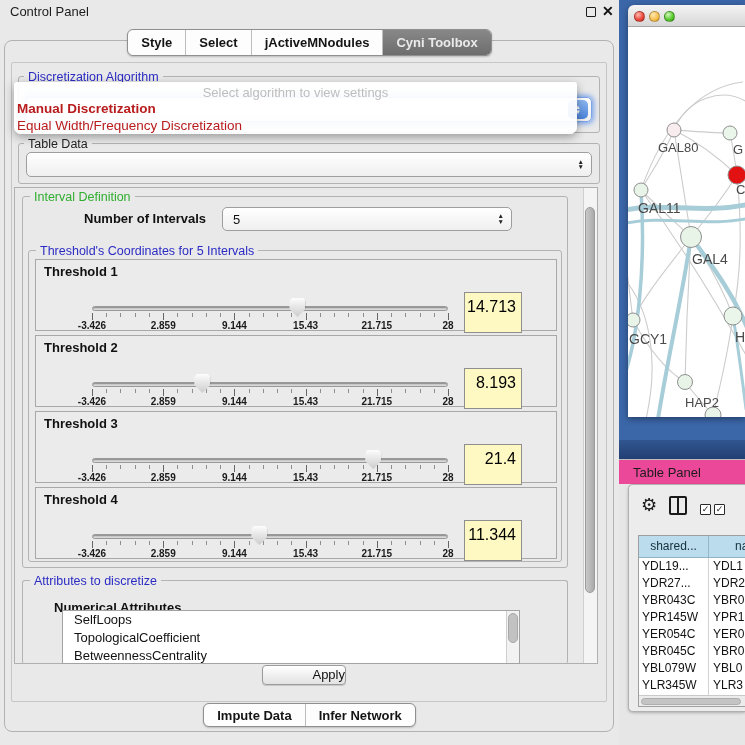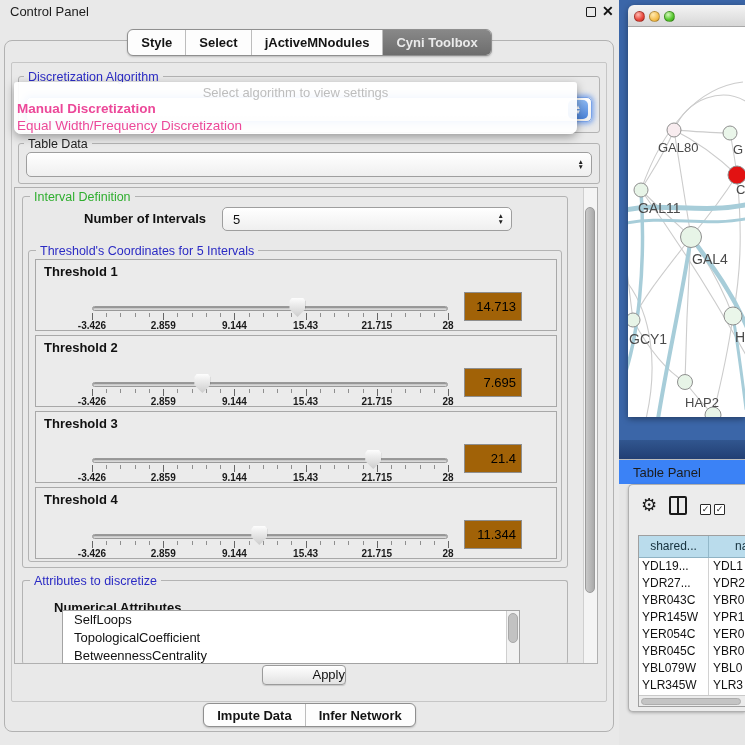--- a/index.html
+++ b/index.html
@@ -33,37 +33,37 @@
   .combo { position:absolute; background:linear-gradient(#ffffff,#efefef); border:1px solid #9e9e9e; border-radius:5px; font-size:13px; color:#111; display:flex; align-items:center; padding:0 22px 0 10px; }
   .spin { position:absolute; right:7px; top:50%; transform:translateY(-50%); display:flex; flex-direction:column; line-height:.85; font-size:6.5px; color:#222; text-align:center; }
 
   
   #algo-combo { left:26px; top:97px; width:566px; height:25px; border:1.5px solid #7aa3e8; box-shadow:0 0 5px 2px rgba(100,150,235,.8); }
   #algo-combo .capsule { position:absolute; right:3px; top:2px; width:20px; height:19px; border-radius:5px; background:linear-gradient(#8cb8f2,#4a82d8); display:flex; flex-direction:column; align-items:center; justify-content:center; line-height:.8; font-size:6px; color:#fff; }
 
   
   #algo-popup { position:absolute; left:14px; top:82px; width:563px; height:52px; background:rgba(255,255,255,.93); border-radius:3px 3px 7px 7px; box-shadow:0 3px 10px rgba(0,0,0,.35); z-index:9; }
   #popup-hint { position:absolute; left:0; right:0; top:3px; text-align:center; font-size:13px; color:#bdbdbd; }
-  .popup-item { position:absolute; left:3px; font-size:13.5px; color:#ec4899; white-space:nowrap; }
+  .popup-item { position:absolute; left:3px; font-size:13.5px; color:#b91c1c; white-space:nowrap; }
 
   
   #scrollpane { position:absolute; left:14px; top:187px; width:584px; height:477px; border:1px solid #b0b0b0; background:#e9e9e9; }
   #v-scrollbar { position:absolute; left:583px; top:188px; width:14px; height:475px; background:#f4f4f4; border-left:1px solid #cfcfcf; }
   #v-thumb { position:absolute; left:585px; top:207px; width:10px; height:386px; border-radius:5px; background:linear-gradient(90deg,#c9c9c9,#aaaaaa); border:1px solid #9b9b9b; }
 
   .bold-label { position:absolute; font-size:13px; font-weight:bold; color:#111; white-space:nowrap; }
 
   
   .thr-box { position:absolute; left:6px; width:522px; height:72px; background:#ebebeb; border:1px solid #a8a8a8; }
   .thr-label { position:absolute; left:8px; top:4px; font-size:13px; font-weight:bold; color:#111; }
   .thr-track { position:absolute; left:56px; top:46px; width:356px; height:5px; border-radius:3px; background:linear-gradient(#bdbdbd,#dedede); border:1px solid #999; box-shadow:inset 0 1px 1px rgba(0,0,0,.25); }
   .thr-handle { position:absolute; top:38px; width:16px; height:19px; background:linear-gradient(#fdfdfd,#cccccc); clip-path:polygon(14% 0,86% 0,100% 16%,100% 58%,50% 100%,0 58%,0 16%); filter:drop-shadow(0 0 1px rgba(0,0,0,.6)); }
   .tick { position:absolute; top:53px; width:1px; background:#808080; }
   .tick-label { position:absolute; top:60px; font-size:10px; font-weight:600; color:#1a1a1a; transform:translateX(-50%); white-space:nowrap; }
-  .thr-value { position:absolute; left:428px; top:32px; width:58px; height:29px; background:#a16207; border:1px solid #8e8e8e; font-size:13px; color:#000; text-align:right; line-height:27px; padding-right:5px; }
+  .thr-value { position:absolute; left:428px; top:32px; width:58px; height:41px; background:#fef9c3; border:1px solid #8e8e8e; font-size:16px; color:#000; text-align:right; line-height:27px; padding-right:5px; }
 
   
   #attr-listbox { position:absolute; left:62px; top:610px; width:458px; height:54px; background:#fff; border:1px solid #a3a3a3; overflow:hidden; }
   .attr-item { height:18px; line-height:18px; font-size:13px; color:#111; padding-left:11px; white-space:nowrap; }
   #attr-sb { position:absolute; right:0; top:0; width:13px; height:52px; background:#f2f2f2; border-left:1px solid #cfcfcf; }
   #attr-thumb { position:absolute; right:1px; top:2px; width:10px; height:30px; border-radius:5px; background:#c2c2c2; border:1px solid #a8a8a8; }
 
   #apply-btn { position:absolute; left:262px; top:665px; width:84px; height:20px; border:1px solid #9b9b9b; border-radius:4px; background:linear-gradient(#ffffff,#e2e2e2); font-size:13px; color:#111; text-align:right; line-height:18px; box-shadow:0 1px 1px rgba(0,0,0,.15); }
 
   
@@ -71,21 +71,21 @@
   #desktop-dark { position:absolute; left:619px; top:440px; width:126px; height:19px; background:linear-gradient(#31568f,#223f74); }
   #net-window { position:absolute; left:628px; top:5px; width:117px; height:412px; border-radius:6px 0 0 0; overflow:hidden; box-shadow:0 2px 6px rgba(0,0,0,.4); }
   #net-titlebar { position:absolute; left:0; top:0; width:100%; height:22px; background:linear-gradient(#f4f4f4,#d7d7d7); border-bottom:1px solid #a8a8a8; }
   .tl { position:absolute; top:5.5px; width:11px; height:11px; border-radius:50%; border:1px solid rgba(0,0,0,.25); }
   .tl.red { left:6px; background:radial-gradient(circle at 35% 30%,#ffb9b0,#e8463a 60%,#bf3227); }
   .tl.yellow { left:21px; background:radial-gradient(circle at 35% 30%,#ffe9b0,#f5bf4f 60%,#dd9f2e); }
   .tl.green { left:36px; background:radial-gradient(circle at 35% 30%,#d2f7b8,#53c62b 60%,#3f9e1f); }
   #net-canvas { position:absolute; left:0; top:22px; width:117px; height:390px; background:#fff; }
   #net-canvas svg { display:block; }
 
-  #tp-strip { position:absolute; left:619px; top:459px; width:126px; height:25px; background:#3b82f6; border-top:1px solid #bdbdbd; }
+  #tp-strip { position:absolute; left:619px; top:459px; width:126px; height:25px; background:#ec4899; border-top:1px solid #bdbdbd; }
   #tp-strip .t { position:absolute; left:14px; top:5px; font-size:13px; color:#1c1c1c; }
   #table-window { position:absolute; left:628px; top:484px; width:117px; height:228px; background:#ececec; border:1px solid #b0b0b0; border-right:none; border-radius:5px 0 0 5px; box-shadow:0 1px 3px rgba(0,0,0,.25); }
 
   .tb-icon { position:absolute; color:#1a1a1a; }
   #gear-icon { left:12px; top:9px; font-size:18px; font-family:"DejaVu Sans",sans-serif; }
   #cols-icon { left:40px; top:11px; width:18px; height:19px; border:2px solid #1a1a1a; border-radius:2px; }
   #cols-icon::after { content:""; position:absolute; left:6px; top:0; width:2px; height:15px; background:#1a1a1a; }
   .chk { position:absolute; top:19px; width:11px; height:11px; border:1.5px solid #2a2a2a; border-radius:1px; font-size:9px; line-height:8px; text-align:center; color:#1a1a1a; background:#fff; }
 
   #tp-table { position:absolute; left:9px; top:50px; width:108px; height:172px; background:#fff; border:1px solid #9f9f9f; border-right:none; overflow:hidden; }
@@ -234,21 +234,21 @@
         <div class="tick" style="left: 383.52px; height: 4px; background: rgb(142, 142, 142);"></div>
         <div class="tick" style="left: 397.76px; height: 4px; background: rgb(142, 142, 142);"></div>
         <div class="tick" style="left: 412px; height: 7px; background: rgb(102, 102, 102);"></div>
         <div class="tick-label" style="left: 56px;">-3.426</div>
         <div class="tick-label" style="left: 127.2px;">2.859</div>
         <div class="tick-label" style="left: 198.4px;">9.144</div>
         <div class="tick-label" style="left: 269.6px;">15.43</div>
         <div class="tick-label" style="left: 340.8px;">21.715</div>
         <div class="tick-label" style="left: 412px;">28</div>
         <div class="thr-handle" style="left: 158.359px;"></div>
-        <div class="thr-value">7.695</div>
+        <div class="thr-value">8.193</div>
       </div>
       <div class="thr-box" style="top: 160px;">
         <div class="thr-label">Threshold 3</div>
         <div class="thr-track"></div>
         <div class="tick" style="left: 56px; height: 7px; background: rgb(102, 102, 102);"></div>
         <div class="tick" style="left: 70.24px; height: 4px; background: rgb(142, 142, 142);"></div>
         <div class="tick" style="left: 84.48px; height: 4px; background: rgb(142, 142, 142);"></div>
         <div class="tick" style="left: 98.72px; height: 4px; background: rgb(142, 142, 142);"></div>
         <div class="tick" style="left: 112.96px; height: 4px; background: rgb(142, 142, 142);"></div>
         <div class="tick" style="left: 127.2px; height: 7px; background: rgb(102, 102, 102);"></div>

